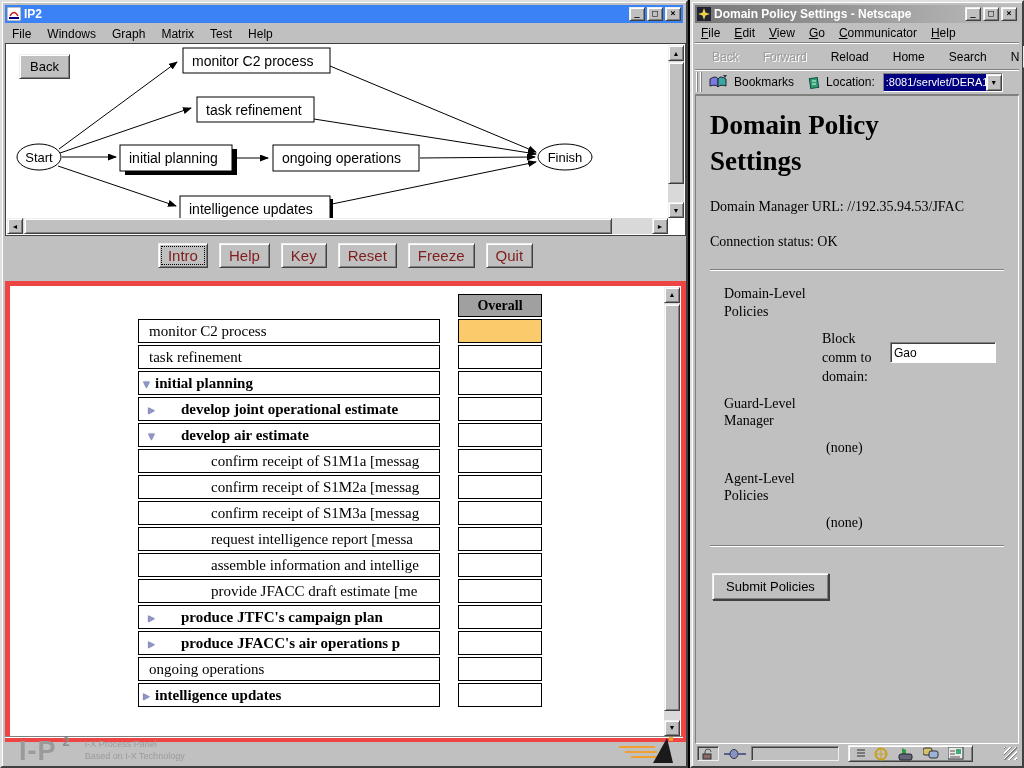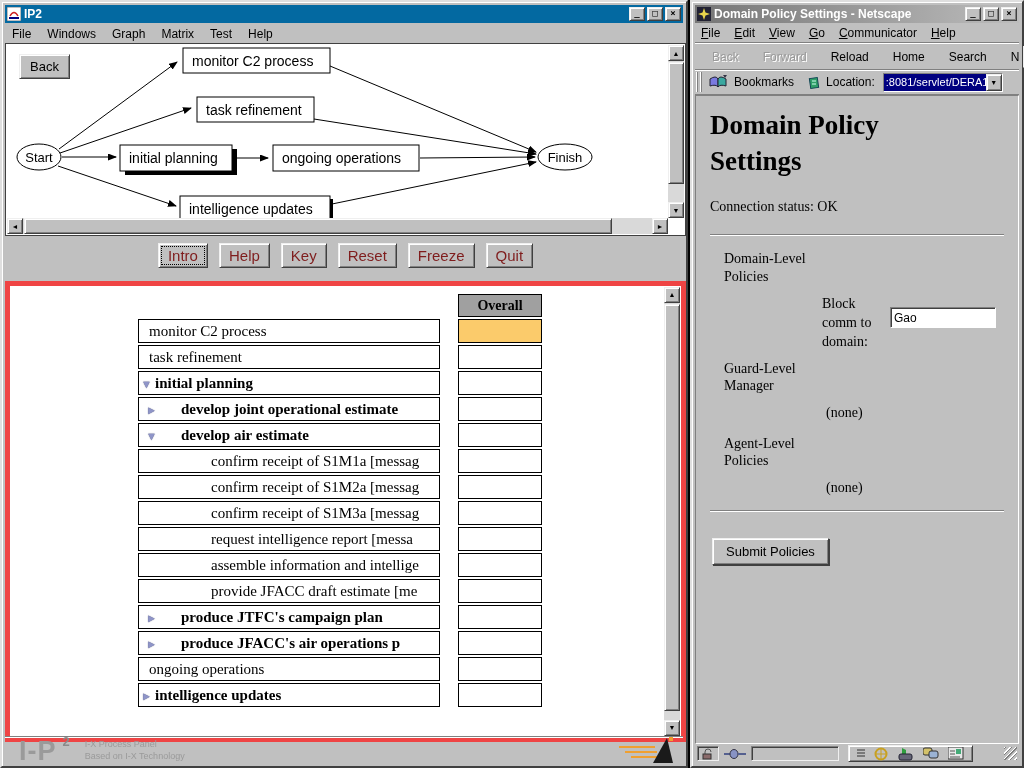--- a/index.html
+++ b/index.html
@@ -24,21 +24,21 @@
   .menubar span { padding:2px 9px 2px 7px; }
 
   
   .sb { position:absolute; background:#d9d9d9; }
   .sb-btn { position:absolute; width:16px; height:16px; font-size:7px; text-align:center;
             line-height:15px; color:#000; }
   .sb-thumb { position:absolute; }
 
   
   #ip2 { left:0; top:0; width:688px; height:768px; }
-  #ip2 .titlebar { background:#0369a1; }
+  #ip2 .titlebar { background:#3b82f6; }
   #ip2-menubar { top:22px; height:19px; }
 
   #graph-panel { position:absolute; left:3px; top:41px; width:681px; height:193px;
                  background:#fff; border:1px solid #404040; }
   #graph-canvas { position:absolute; left:1px; top:1px; right:17px; bottom:17px; background:#fff; overflow:hidden; }
   #back-btn { position:absolute; left:12px; top:9px; font-size:13px; padding:4px 10px; }
   #graph-vsb { top:1px; right:1px; bottom:17px; width:16px; }
   #graph-hsb { left:1px; bottom:1px; right:17px; height:16px; }
 
   #btn-row { position:absolute; left:3px; top:236px; width:681px; height:35px;
@@ -366,20 +366,21 @@
     </svg>
     <span style="padding:0 4px">Location:</span>
     <span id="loc-combo">
       <span id="loc-value">:8081/servlet/DERA1</span>
       <span id="loc-drop" class="b3d">▼</span>
     </span>
   </div>
 
   <div id="ns-content">
     <h1>Domain Policy Settings</h1>
+    <p class="pg-line">Domain Manager URL: //192.35.94.53/JFAC</p>
     <p class="pg-line">Connection status: OK</p>
     <hr class="pg-hr">
     <div class="sec-head">Domain-Level Policies</div>
     <div class="field-row">
       <span class="field-label">Block comm to domain:</span>
       <input class="field-input" type="text" value="Gao" style="">
     </div>
     <div class="sec-head">Guard-Level Manager</div>
     <div class="none-val">(none)</div>
     <div class="sec-head">Agent-Level Policies</div>

